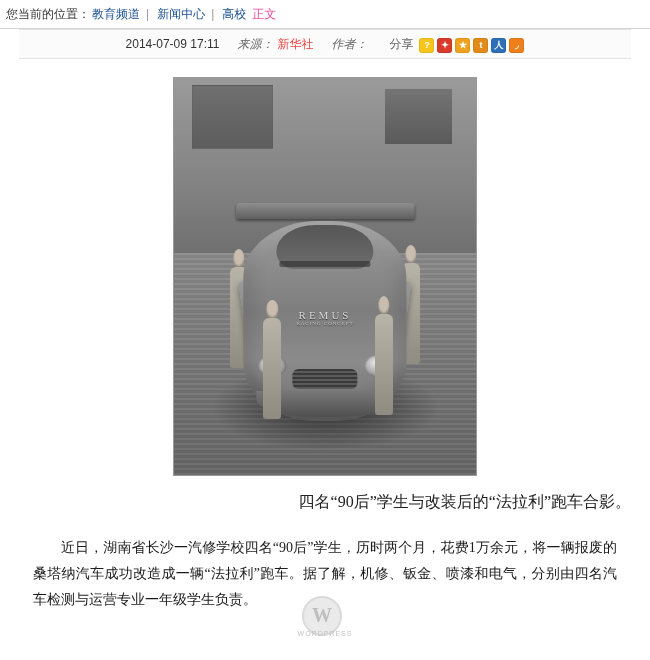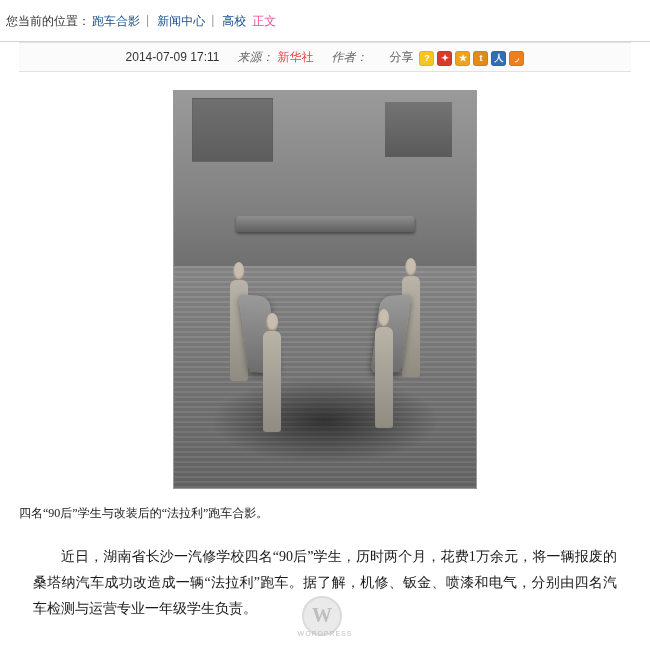--- a/index.html
+++ b/index.html
@@ -14,25 +14,25 @@
     font-size: 13px;
     color: #333;
     overflow: hidden;
     position: relative;
   }
 
   
   .breadcrumb-bar {
     height: 28px;
     display: flex;
+    align-items: center;
     padding: 0 6px;
     font-size: 12px;
     color: #333;
     background: #ffffff;
-    margin-top: 13px;
   }
   .breadcrumb-bar .bc-label {
     color: #333;
     white-space: nowrap;
   }
   .breadcrumb-bar .bc-link {
     color: #1a4f8f;
     text-decoration: none;
     margin: 0 2px;
     white-space: nowrap;
@@ -122,22 +122,22 @@
   .photo-frame {
     width: 302px;
     height: 397px;
     margin: 0 auto;
     border: 1px solid #999;
     background: #6e6e6e;
     position: relative;
     overflow: hidden;
   }
   .caption {
-    text-align: left;
-    font-size: 12px;
+    text-align: right;
+    font-size: 16px;
     color: #222;
     padding: 16px 0 0 0;
     font-family: "Liberation Serif", serif;
   }
 
   
   .body-text {
     padding: 18px 14px 0 14px;
     font-family: "Liberation Serif", serif;
     font-size: 14px;
@@ -336,21 +336,21 @@
     background: linear-gradient(to bottom, #b9b4a8, #8f8b81);
     border-radius: 6px 6px 3px 3px;
   }
 </style>
 </head>
 <body>
 
 <div class="breadcrumb-bar">
   <span class="bc-label">您当前的位置</span>
   <span class="bc-label">：</span>
-  <a class="bc-link" href="#">跑车合影</a>
+  <a class="bc-link" href="#">教育频道</a>
   <span class="bc-sep">|</span>
   <a class="bc-link" href="#">新闻中心</a>
   <span class="bc-sep">|</span>
   <a class="bc-link" href="#">高校</a>
   <span class="bc-current">正文</span>
 </div>
 <div class="hr-line"></div>
 
 <div class="article">
 
@@ -394,20 +394,32 @@
         </div>
         <div class="person" style="right:17%; top:42%;">
           <div class="head"></div>
           <div class="torso"></div>
         </div>
 
         <div class="car">
           <div class="car-wing"></div>
           <div class="door-open l"></div>
           <div class="door-open r"></div>
+          <div class="car-hood">
+            <div class="car-wind"></div>
+            <div class="car-stripe"></div>
+            <div class="car-logo">
+              <span>REMUS</span>
+              <small>RACING CONCEPT</small>
+            </div>
+            <div class="car-lamp left"></div>
+            <div class="car-lamp right"></div>
+            <div class="car-grille"></div>
+            <div class="car-bumper"></div>
+          </div>
         </div>
 
         <div class="person" style="left:28%; top:56%;">
           <div class="head"></div>
           <div class="torso"></div>
         </div>
         <div class="person" style="right:26%; top:55%;">
           <div class="head"></div>
           <div class="torso"></div>
         </div>

